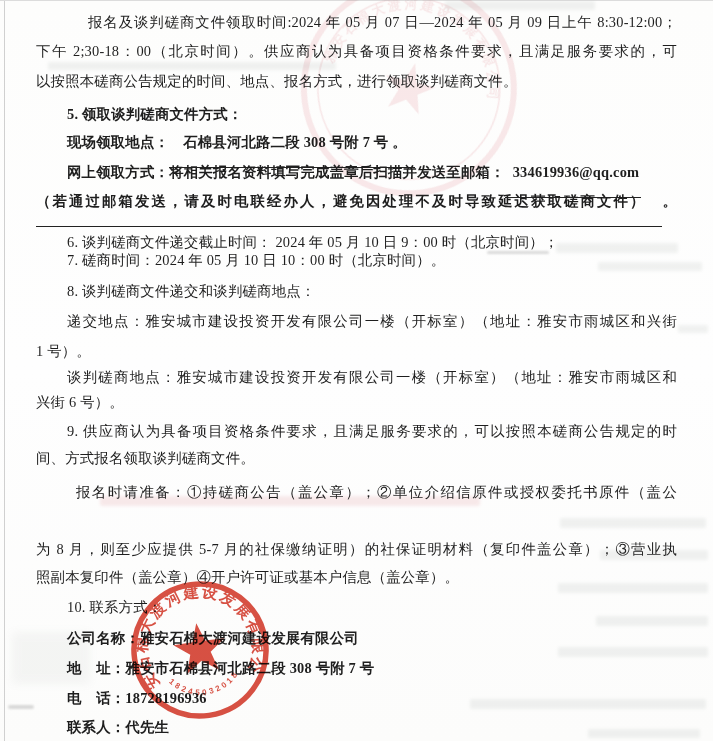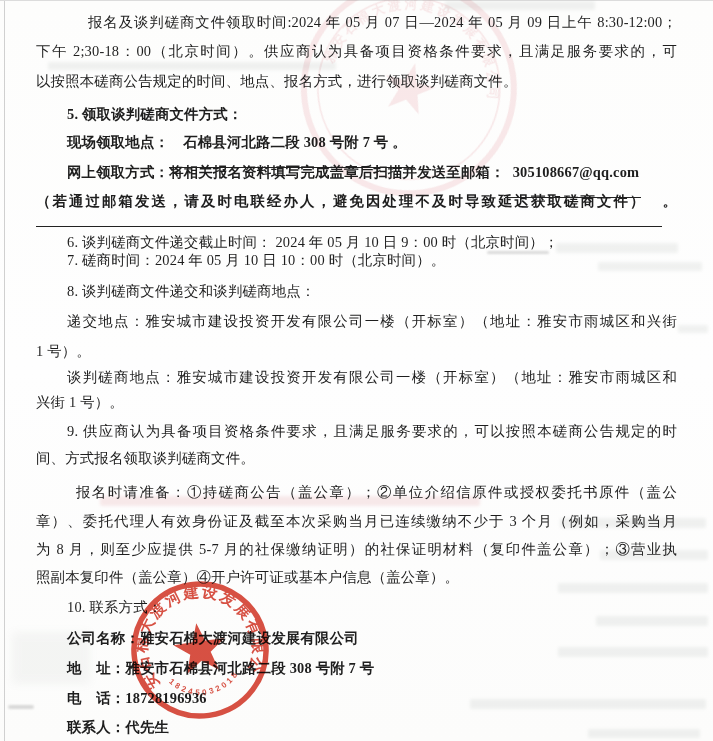--- a/index.html
+++ b/index.html
@@ -71,41 +71,40 @@
   <div class="line jl" style="top:40px;">下午 2;30-18：00（北京时间）。供应商认为具备项目资格条件要求，且满足服务要求的，可</div>
   <div class="line" style="top:70px;">以按照本磋商公告规定的时间、地点、报名方式，进行领取谈判磋商文件。</div>
 
   <div class="line b" style="top:103px;padding-left:31px;">5. 领取谈判磋商文件方式：</div>
 
   <div class="line b" style="top:131px;padding-left:31px;">
     <span>现场领取地点：</span><span class="ul pad-l">石棉县河北路二段 308 号附 7 号 。</span>
   </div>
 
   <div class="line b" style="top:161px;padding-left:31px;white-space:nowrap;">
-    <span>网上领取方式：将相关报名资料填写完成盖章后扫描并发送至邮箱：</span><span class="ul pad-l2">305108667@qq.com</span>
+    <span>网上领取方式：将相关报名资料填写完成盖章后扫描并发送至邮箱：</span><span class="ul pad-l2">334619936@qq.com</span>
   </div>
 
   <div class="line b jl" style="top:190px;">
     <span class="ul pad-r">（若通过邮箱发送，请及时电联经办人，避免因处理不及时导致延迟获取磋商文件）</span><span>。</span>
   </div>
 
   <div class="line" style="top:219px;padding-left:31px;margin-top:12px;">6. 谈判磋商文件递交截止时间： 2024 年 05 月 10 日 9：00 时（北京时间）；</div>
   <div class="line" style="top:249px;padding-left:31px;">7. 磋商时间：2024 年 05 月 10 日 10：00 时（北京时间）。</div>
   <div class="line" style="top:280px;padding-left:31px;">8. 谈判磋商文件递交和谈判磋商地点：</div>
 
   <div class="line jl" style="top:310px;padding-left:31px;width:610px;">递交地点：雅安城市建设投资开发有限公司一楼（开标室）（地址：雅安市雨城区和兴街</div>
   <div class="line" style="top:340px;">1 号）。</div>
   <div class="line jl" style="top:366px;padding-left:31px;width:610px;">谈判磋商地点：雅安城市建设投资开发有限公司一楼（开标室）（地址：雅安市雨城区和</div>
-  <div class="line" style="top:391px;">兴街 1 号）。</div>
+  <div class="line" style="top:391px;">兴街 6 号）。</div>
 
   <div class="line jl" style="top:420px;padding-left:31px;width:610px;">9. 供应商认为具备项目资格条件要求，且满足服务要求的，可以按照本磋商公告规定的时</div>
   <div class="line jl" style="top:481px;padding-left:40px;width:601px;">报名时请准备：①持磋商公告（盖公章）；②单位介绍信原件或授权委托书原件（盖公</div>
 
   <div class="line" style="top:447px;">间、方式报名领取谈判磋商文件。</div>
-  <div class="line jl" style="top:510px;">章）、委托代理人有效身份证及截至本次采购当月已连续缴纳不少于 3 个月（例如，采购当月</div>
   <div class="line jl" style="top:538px;">为 8 月，则至少应提供 5-7 月的社保缴纳证明）的社保证明材料（复印件盖公章）；③营业执</div>
   <div class="line" style="top:566px;">照副本复印件（盖公章）④开户许可证或基本户信息（盖公章）。</div>
 
   <div class="line" style="top:596px;padding-left:31px;">10. 联系方式：</div>
   <div class="line b" style="top:627px;padding-left:31px;">公司名称：雅安石棉大渡河建设发展有限公司</div>
   <div class="line b" style="top:657px;padding-left:31px;">地　址：雅安市石棉县河北路二段 308 号附 7 号</div>
   <div class="line b" style="top:687px;padding-left:31px;">电　话：18728196936</div>
   <div class="line b" style="top:716px;padding-left:31px;">联系人：代先生</div>
 
   <svg class="seal" width="148" height="148" viewBox="0 0 148 148">

